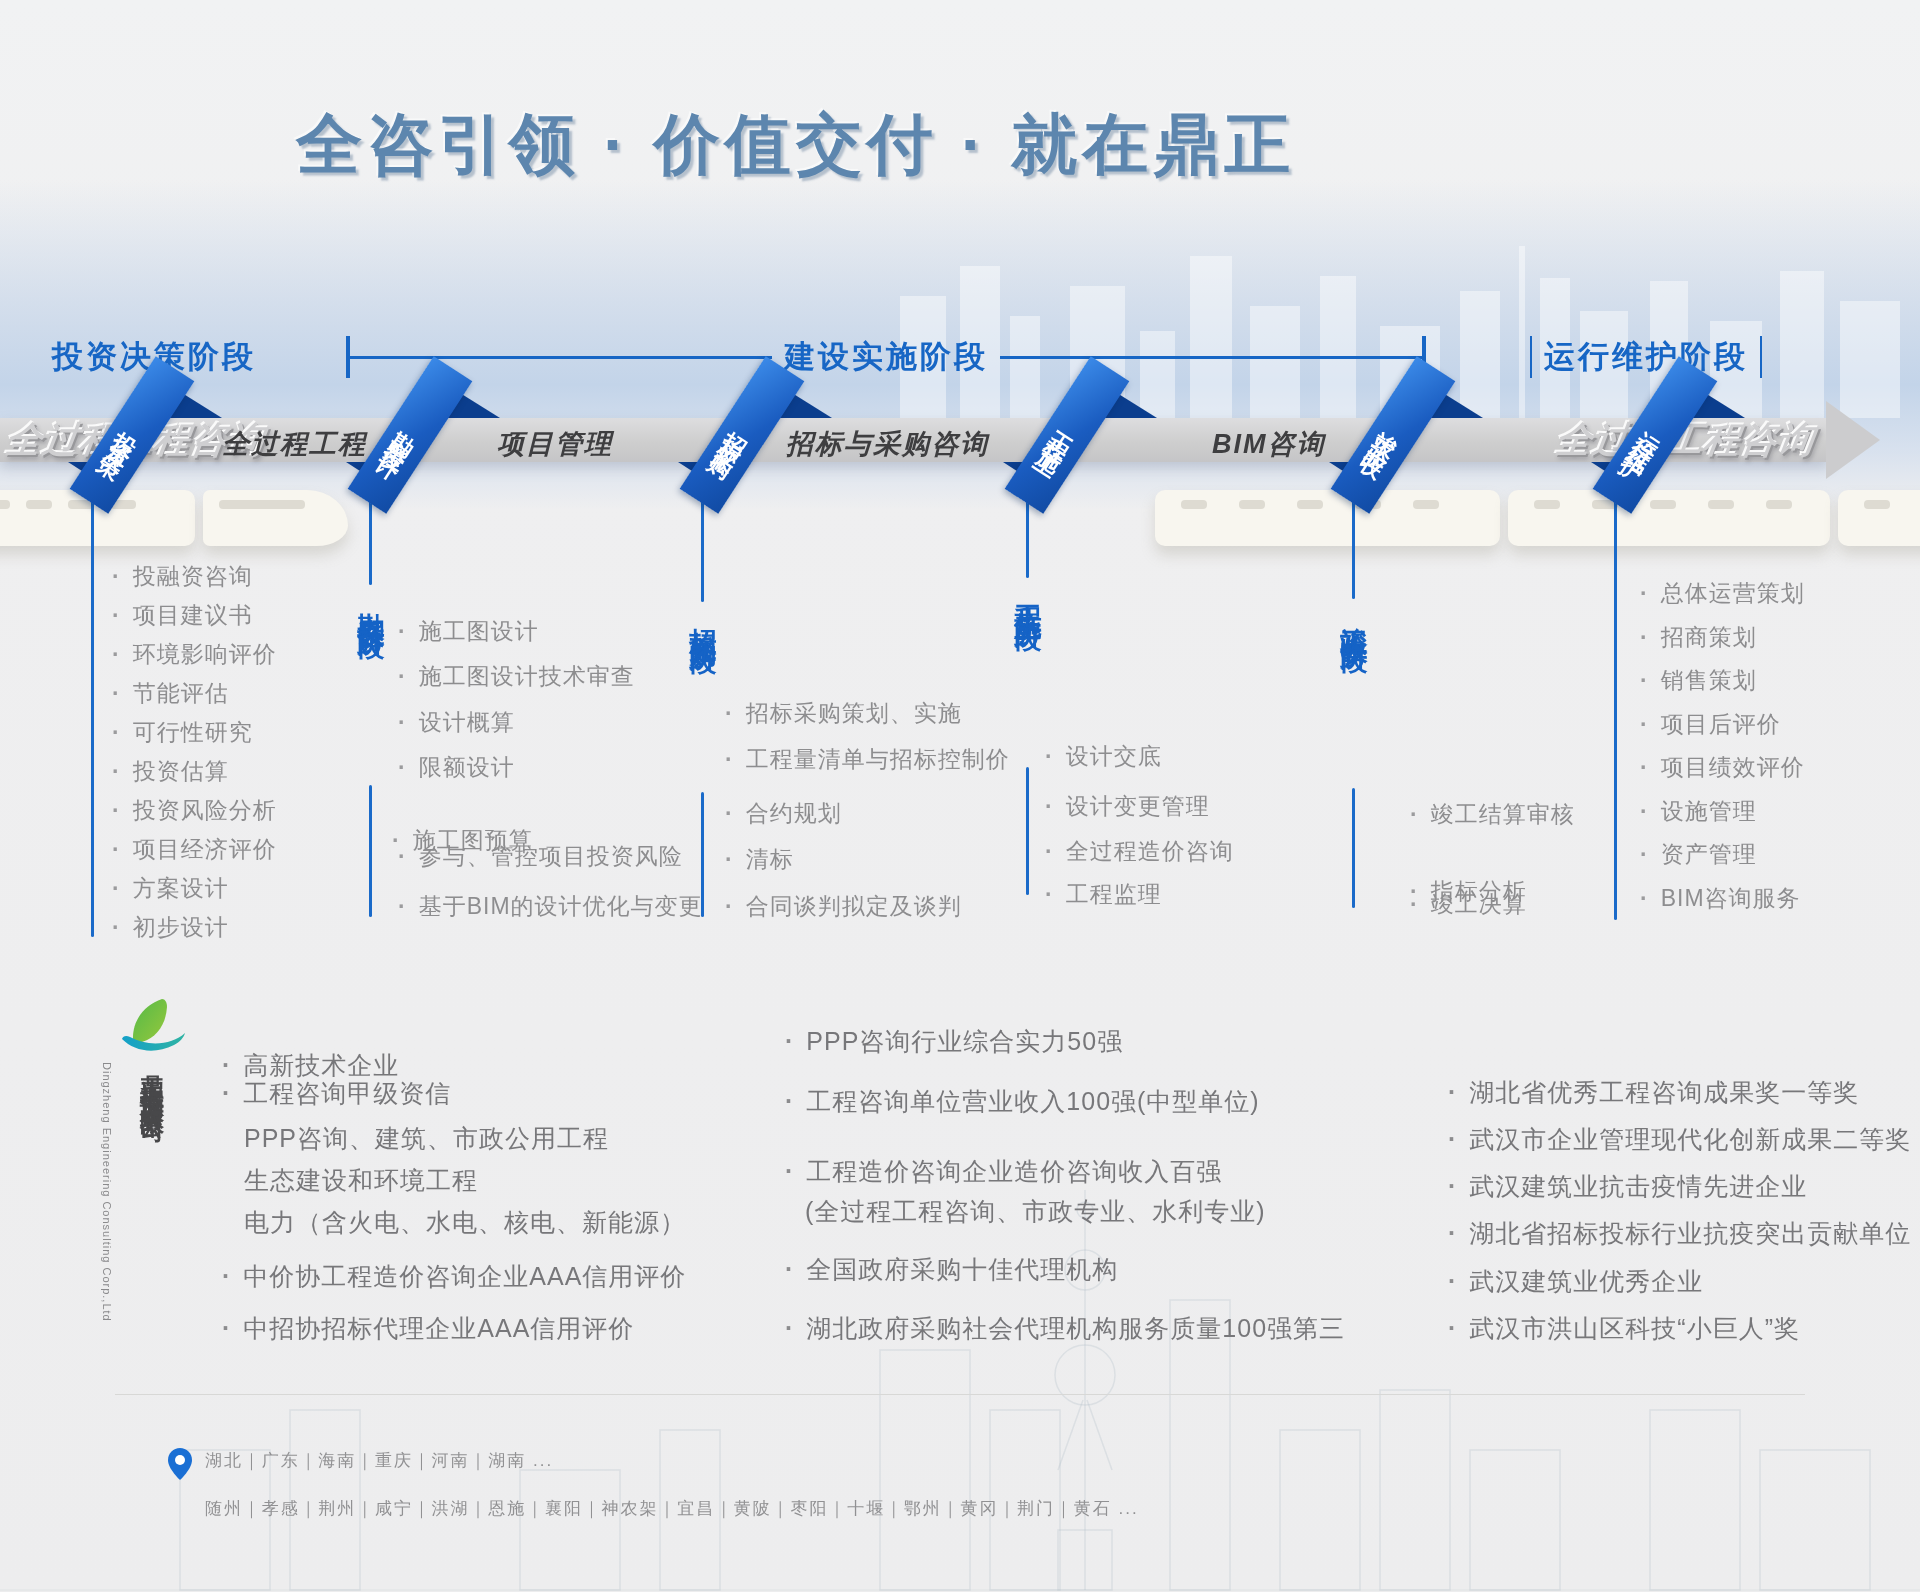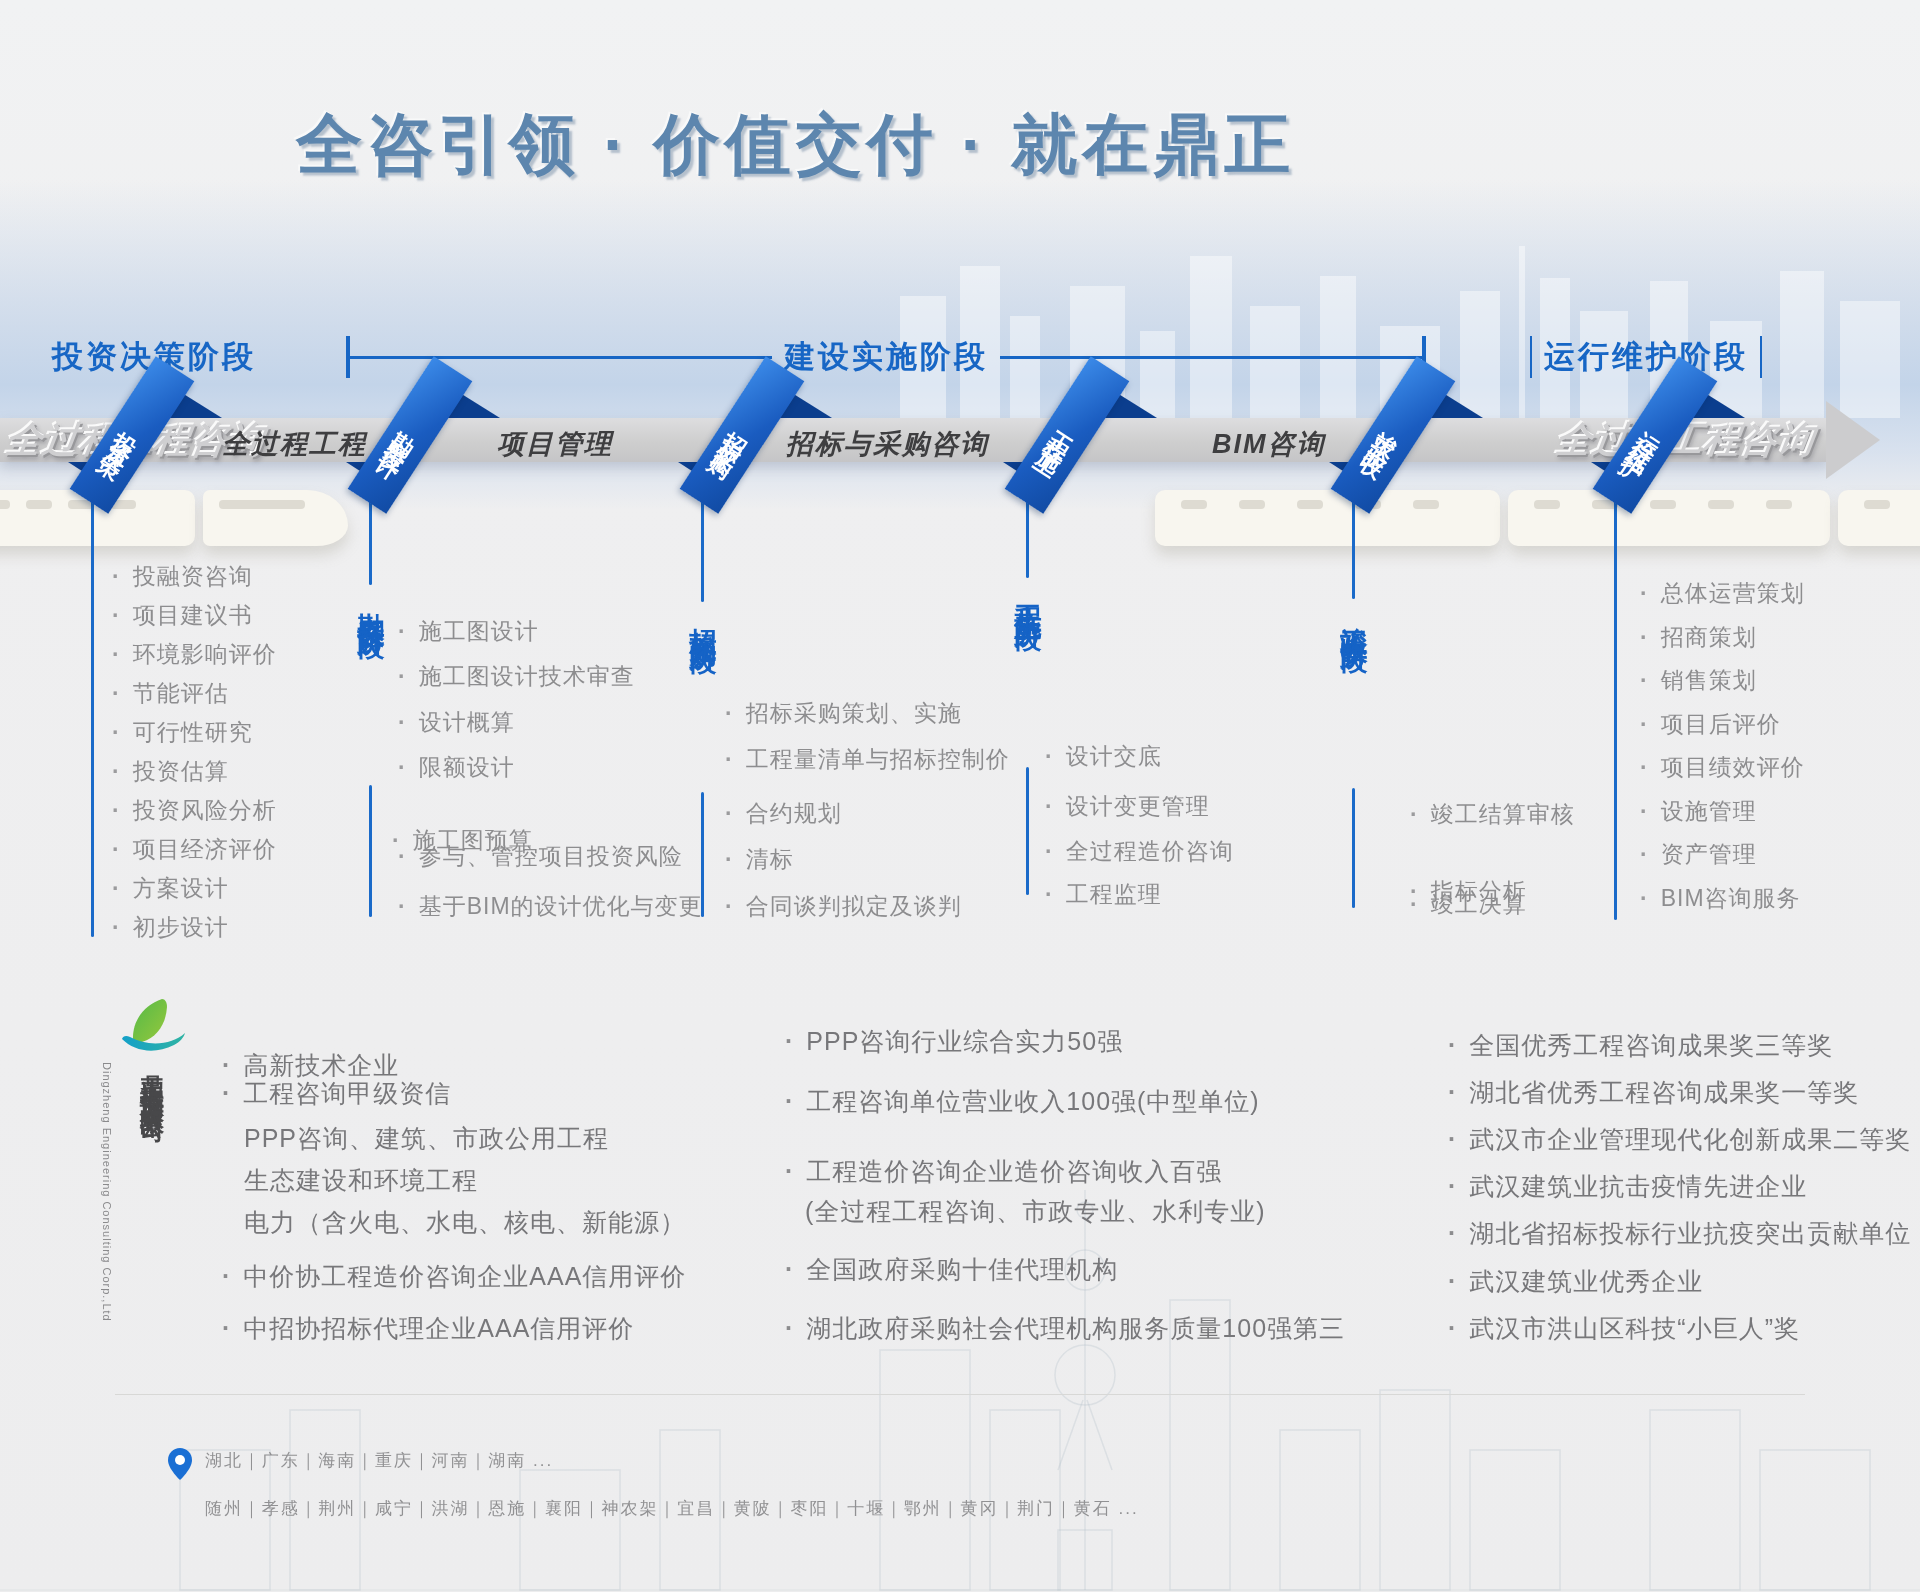--- a/index.html
+++ b/index.html
@@ -294,21 +294,20 @@
   <div class="bi" style="left:222px;top:1260px;">中价协工程造价咨询企业AAA信用评价</div>
   <div class="bi" style="left:222px;top:1312px;">中招协招标代理企业AAA信用评价</div>
 
   <div class="bi" style="left:785px;top:1025px;">PPP咨询行业综合实力50强</div>
   <div class="bi" style="left:785px;top:1085px;">工程咨询单位营业收入100强(中型单位)</div>
   <div class="bi" style="left:785px;top:1155px;">工程造价咨询企业造价咨询收入百强</div>
   <div class="bi nob" style="left:805px;top:1195px;">(全过程工程咨询、市政专业、水利专业)</div>
   <div class="bi" style="left:785px;top:1253px;">全国政府采购十佳代理机构</div>
   <div class="bi" style="left:785px;top:1312px;">湖北政府采购社会代理机构服务质量100强第三</div>
 
-  <div class="bi" style="left:1448px;top:1029px;">全国优秀工程咨询成果奖三等奖</div>
   <div class="bi" style="left:1448px;top:1076px;">湖北省优秀工程咨询成果奖一等奖</div>
   <div class="bi" style="left:1448px;top:1123px;">武汉市企业管理现代化创新成果二等奖</div>
   <div class="bi" style="left:1448px;top:1170px;">武汉建筑业抗击疫情先进企业</div>
   <div class="bi" style="left:1448px;top:1217px;">湖北省招标投标行业抗疫突出贡献单位</div>
   <div class="bi" style="left:1448px;top:1265px;">武汉建筑业优秀企业</div>
   <div class="bi" style="left:1448px;top:1312px;">武汉市洪山区科技“小巨人”奖</div>
 
   <div class="divider"></div>
 
   <svg class="abs" style="left:168px;top:1448px;z-index:3;" width="24" height="32" viewBox="0 0 24 32">

